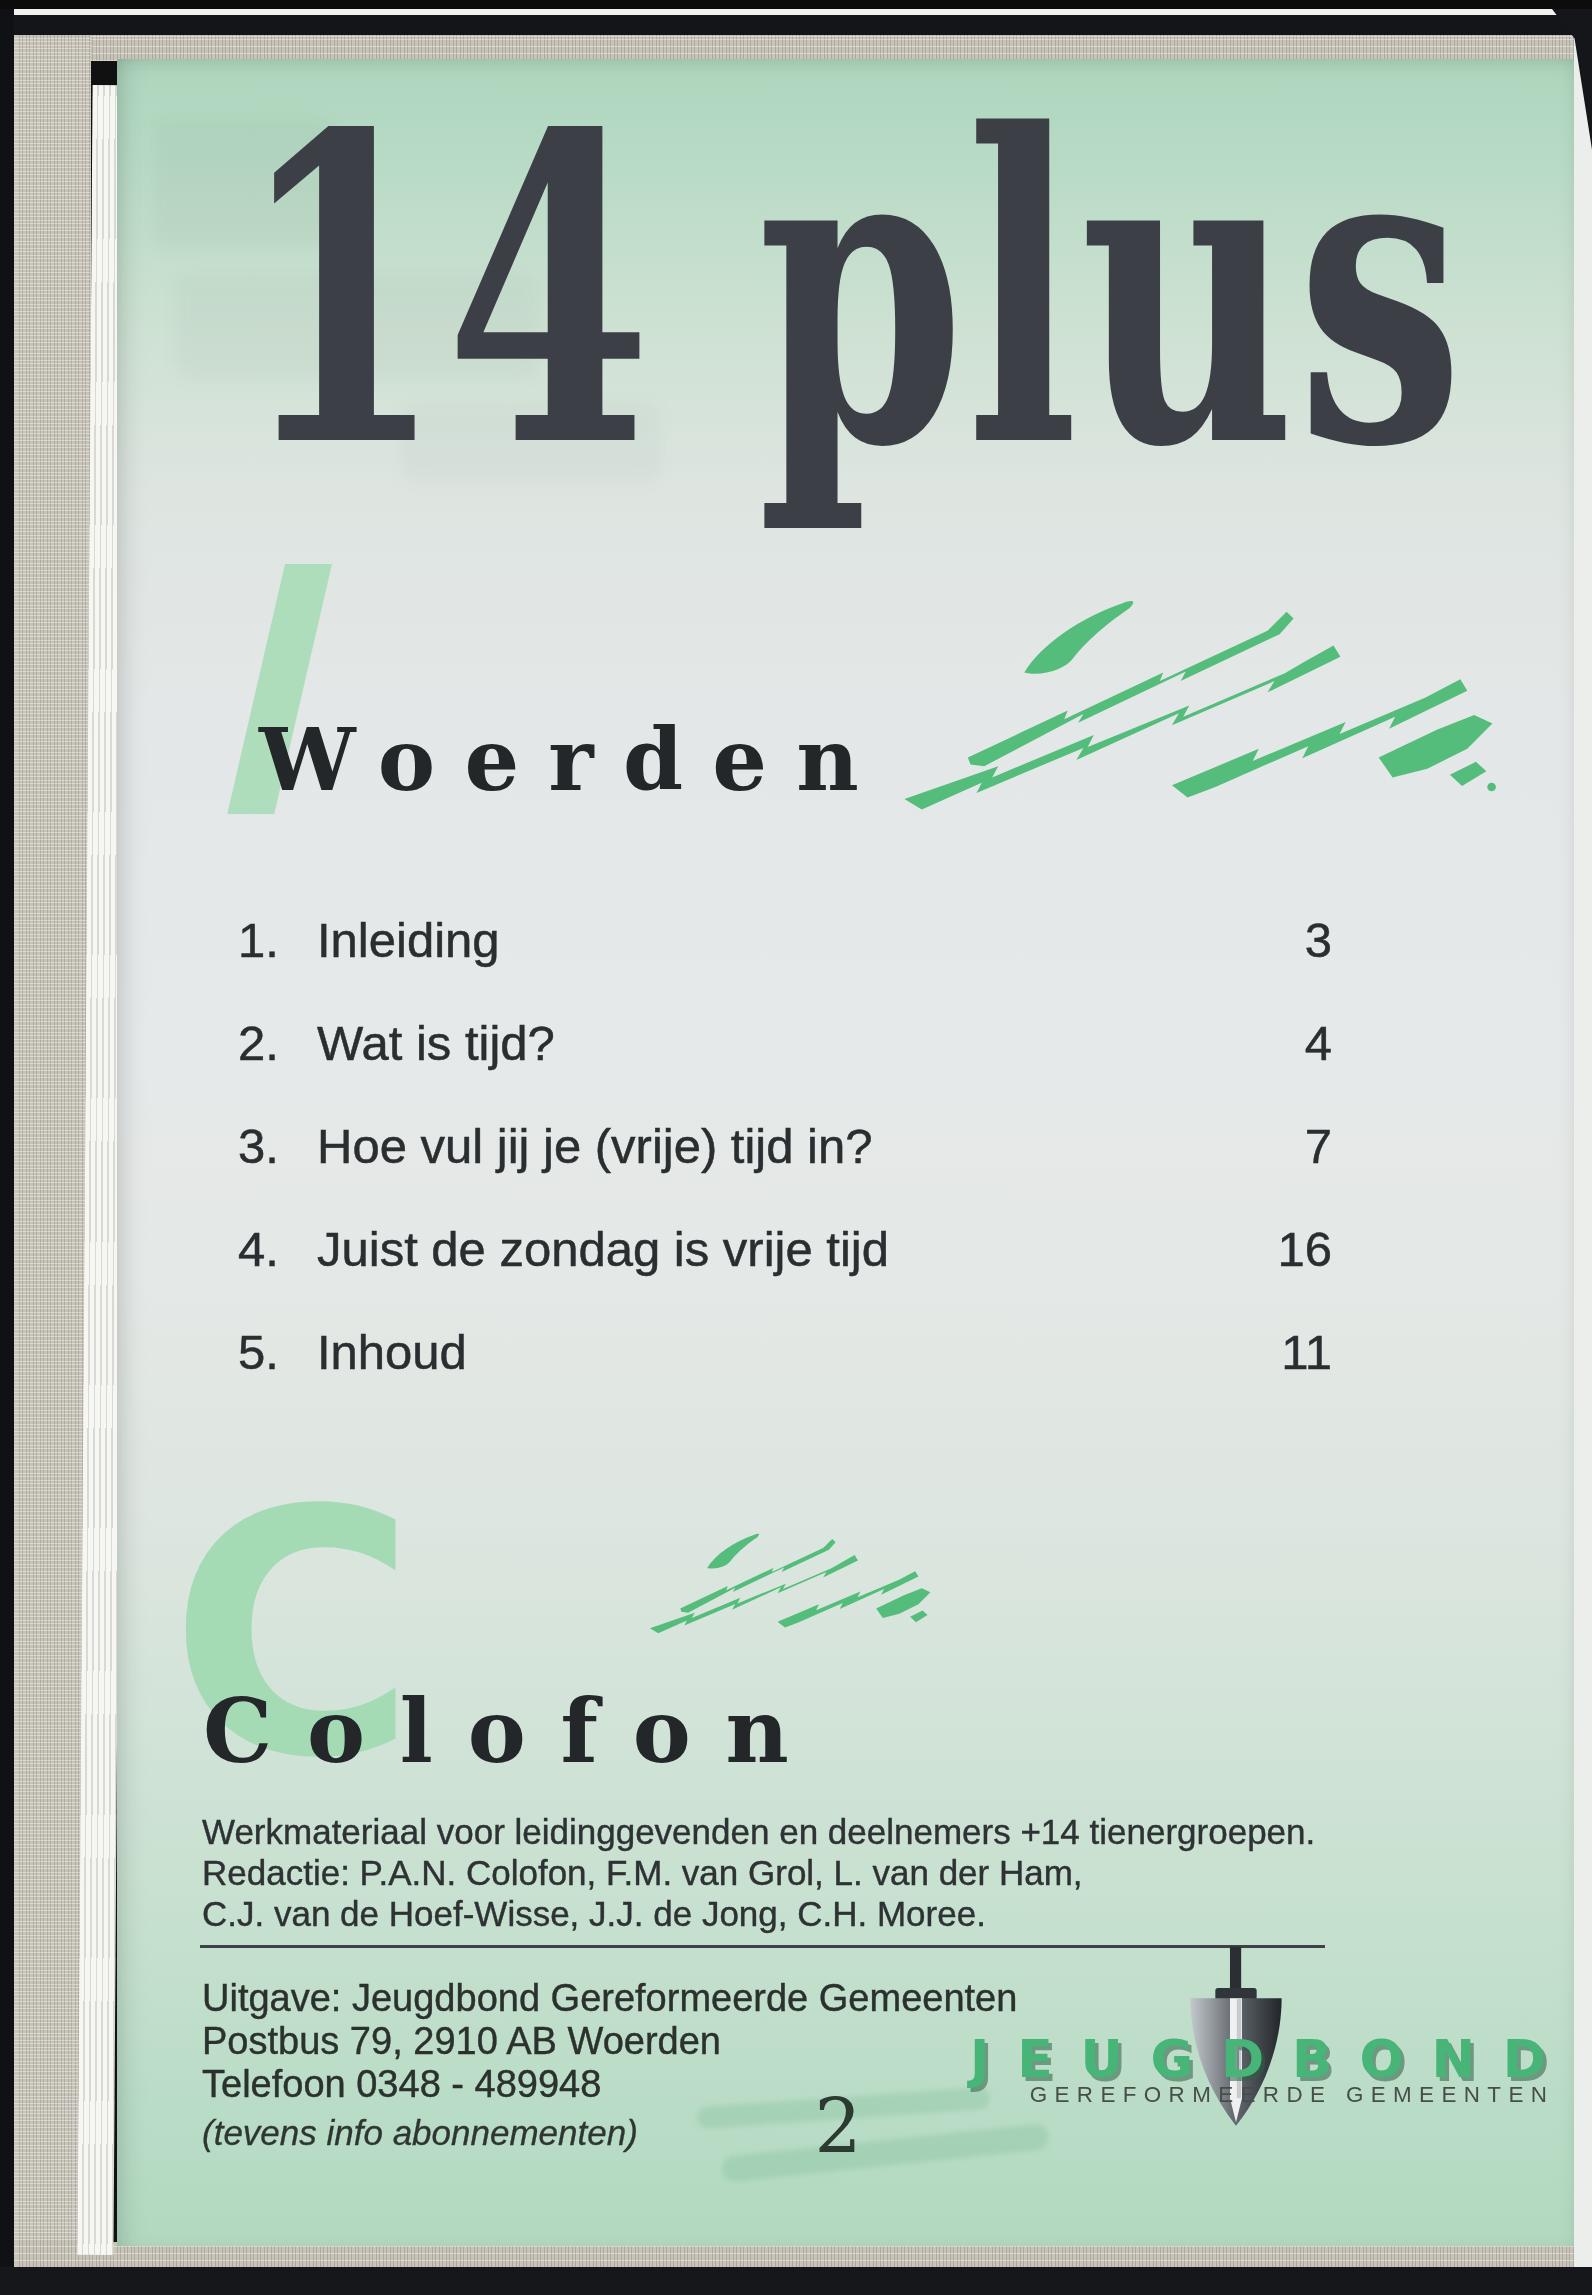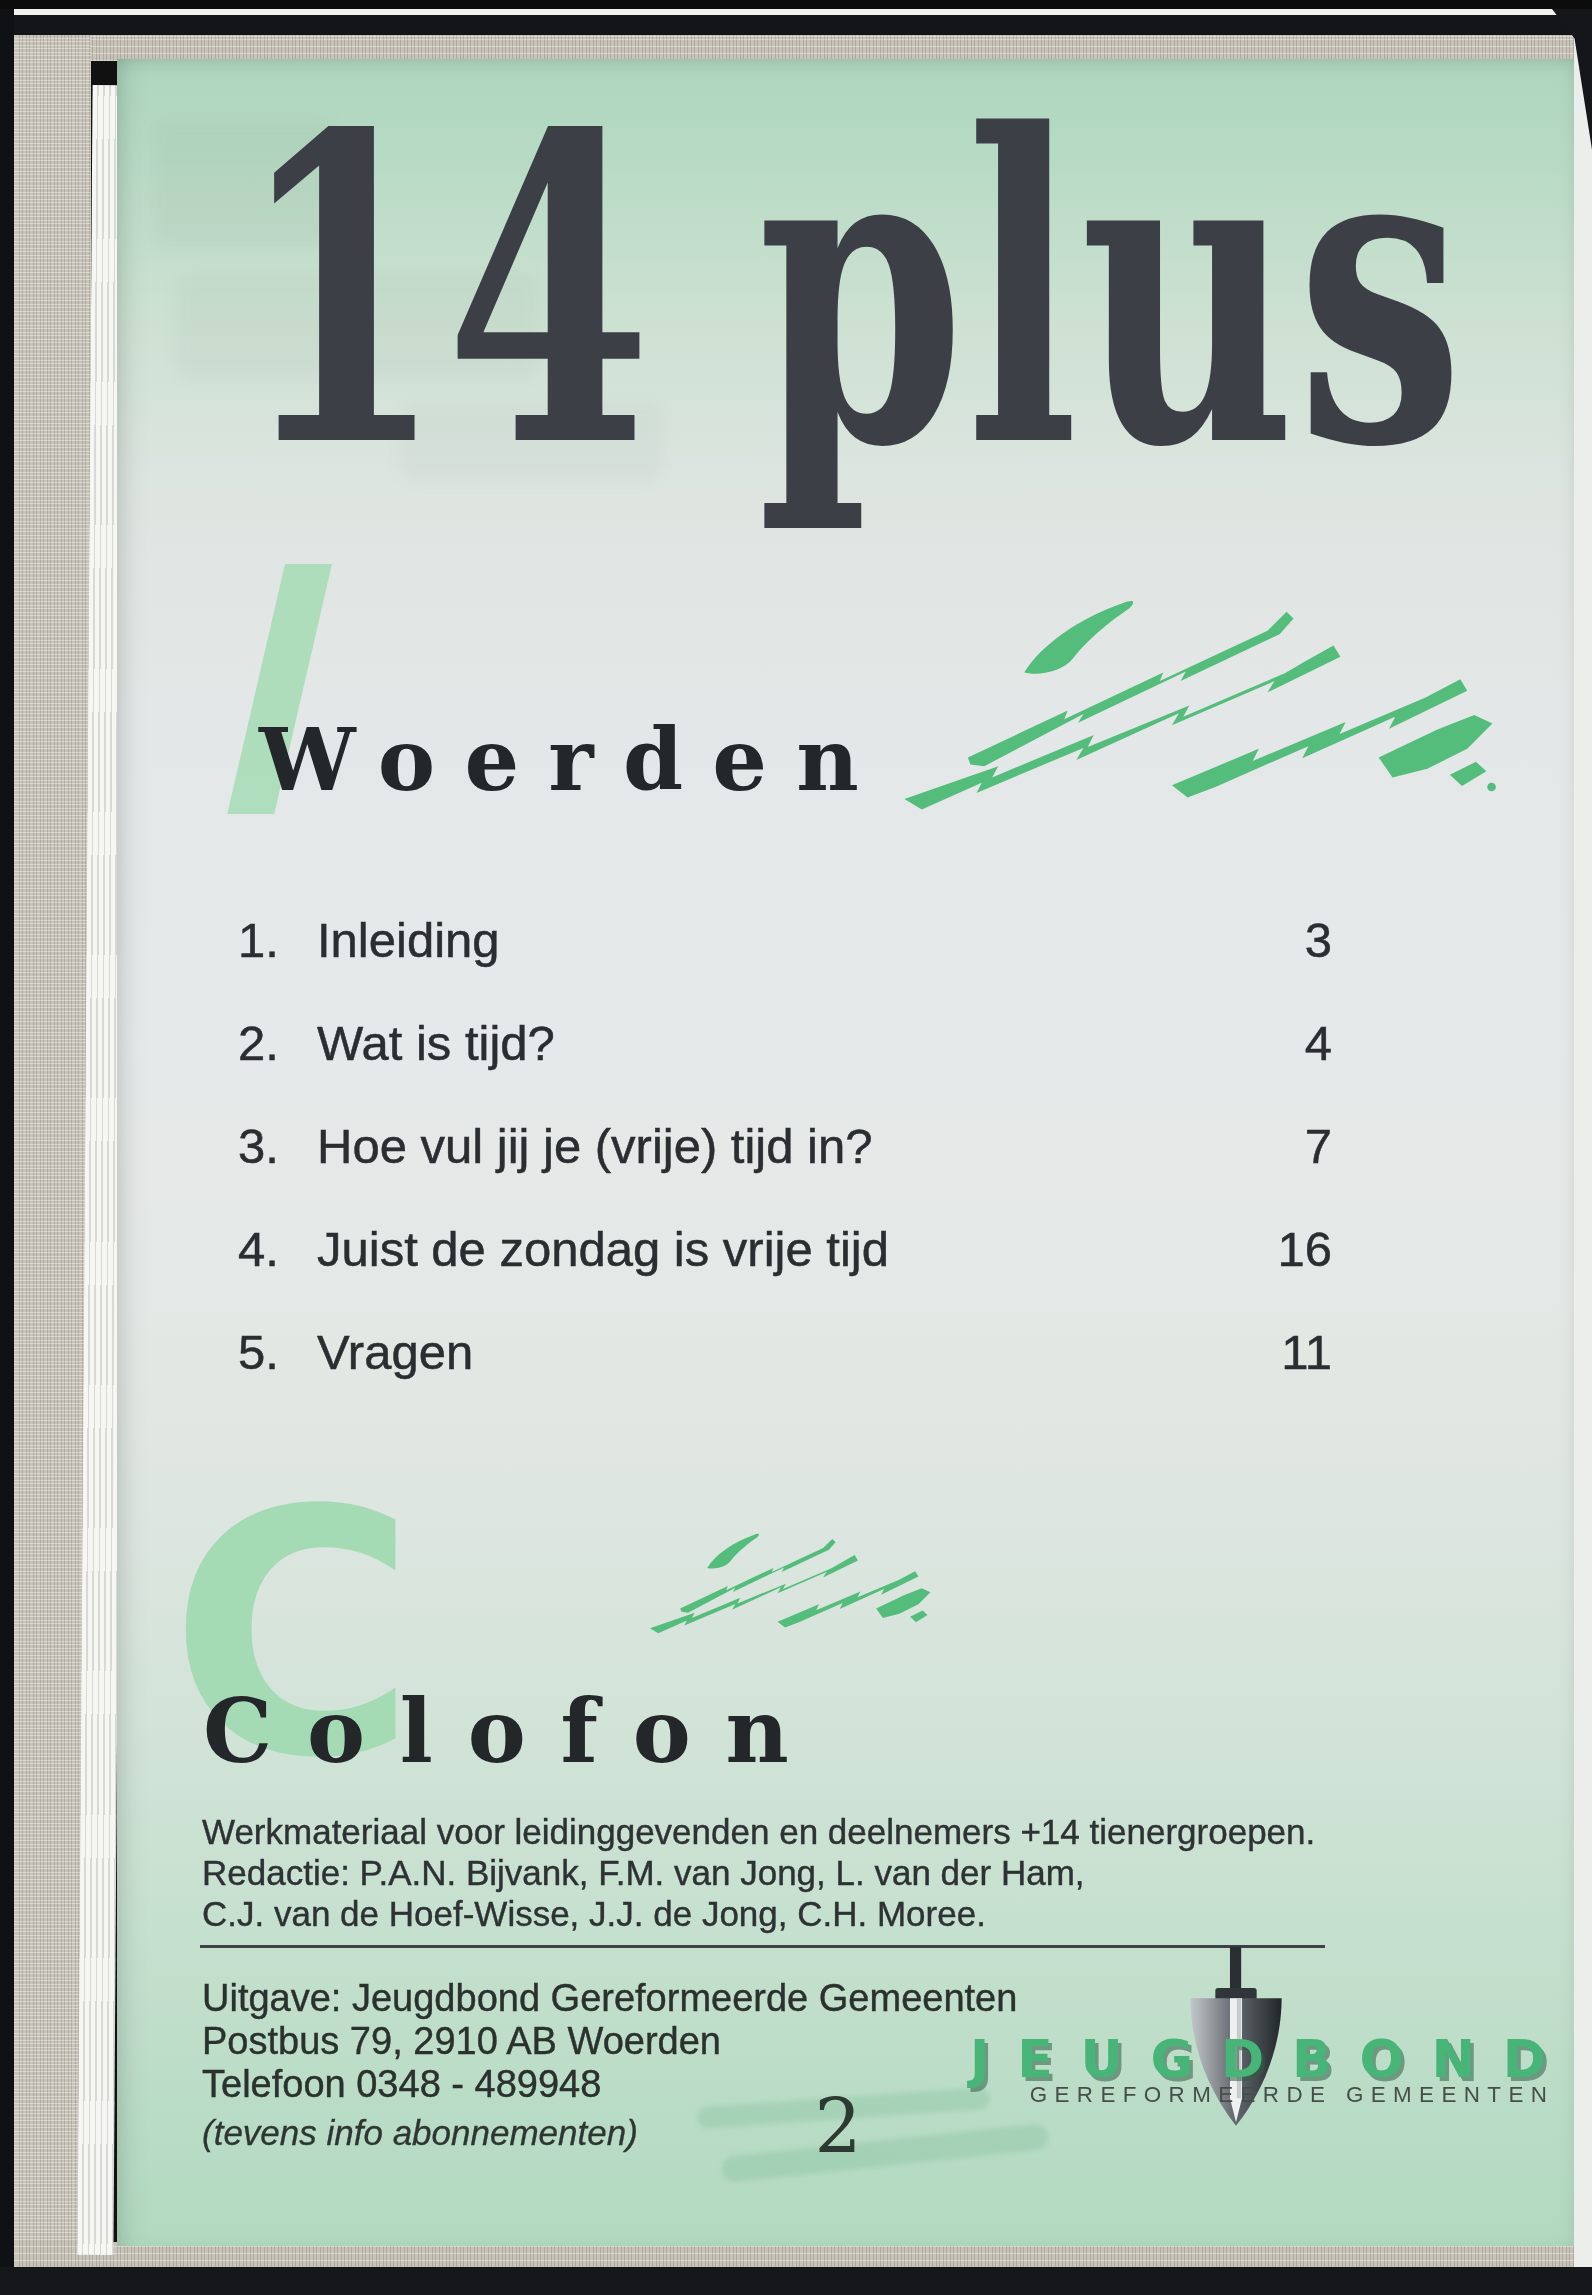--- a/index.html
+++ b/index.html
@@ -124,41 +124,41 @@
           <span class="toc-label">Hoe vul jij je (vrije) tijd in?</span>
           <span class="toc-page">7</span>
         </div>
         <div class="toc-row">
           <span class="toc-num">4.</span>
           <span class="toc-label">Juist de zondag is vrije tijd</span>
           <span class="toc-page">16</span>
         </div>
         <div class="toc-row">
           <span class="toc-num">5.</span>
-          <span class="toc-label">Vragen</span>
+          <span class="toc-label">Inhoud</span>
           <span class="toc-page">11</span>
         </div>
       </div>
 
     <div class="big-c">C</div>
     <svg class="scribble scribble-small" viewBox="0 0 700 280" preserveAspectRatio="none">
       <g fill="#55bd7b">
         <path d="M150,118 C170,86 212,56 264,38 C274,34 280,35 271,44 C240,65 216,88 206,102 C196,115 170,123 150,118 Z"></path>
         <path d="M85,216 L200,162 L196,172 L310,118 L306,128 L430,70 L452,48 L460,56 L444,74 L330,128 L336,117 L212,176 L218,166 L104,226 L88,224 Z"></path>
         <path d="M12,264 L120,226 L113,239 L230,190 L223,204 L340,156 L333,169 L450,119 L472,106 L506,87 L514,100 L430,141 L438,128 L320,179 L328,165 L210,219 L218,205 L95,257 L101,245 L32,276 Z"></path>
         <path d="M320,248 L420,206 L413,220 L520,175 L513,189 L612,147 L652,126 L660,139 L570,183 L577,169 L470,217 L477,203 L370,250 L338,262 Z"></path>
         <path d="M558,216 L625,184 L668,167 L689,177 L660,206 L614,229 L574,239 Z"></path>
         <path d="M640,236 L670,221 L682,232 L654,249 Z"></path>
       </g>
     </svg>
     <div class="h-serif colofon-h">Colofon</div>
 
     <div class="body-text colofon-lines">
         <div>Werkmateriaal voor leidinggevenden en deelnemers +14 tienergroepen.</div>
-        <div>Redactie: P.A.N. Bijvank, F.M. van Jong, L. van der Ham,</div>
+        <div>Redactie: P.A.N. Colofon, F.M. van Grol, L. van der Ham,</div>
         <div>C.J. van de Hoef-Wisse, J.J. de Jong, C.H. Moree.</div>
       </div>
     <div class="rule"></div>
     <div class="body-text uitgave-lines">
         <div>Uitgave: Jeugdbond Gereformeerde Gemeenten</div>
         <div>Postbus 79, 2910 AB Woerden</div>
         <div>Telefoon 0348 - 489948</div>
       </div>
     <div class="body-text note">(tevens info abonnementen)</div>
 

